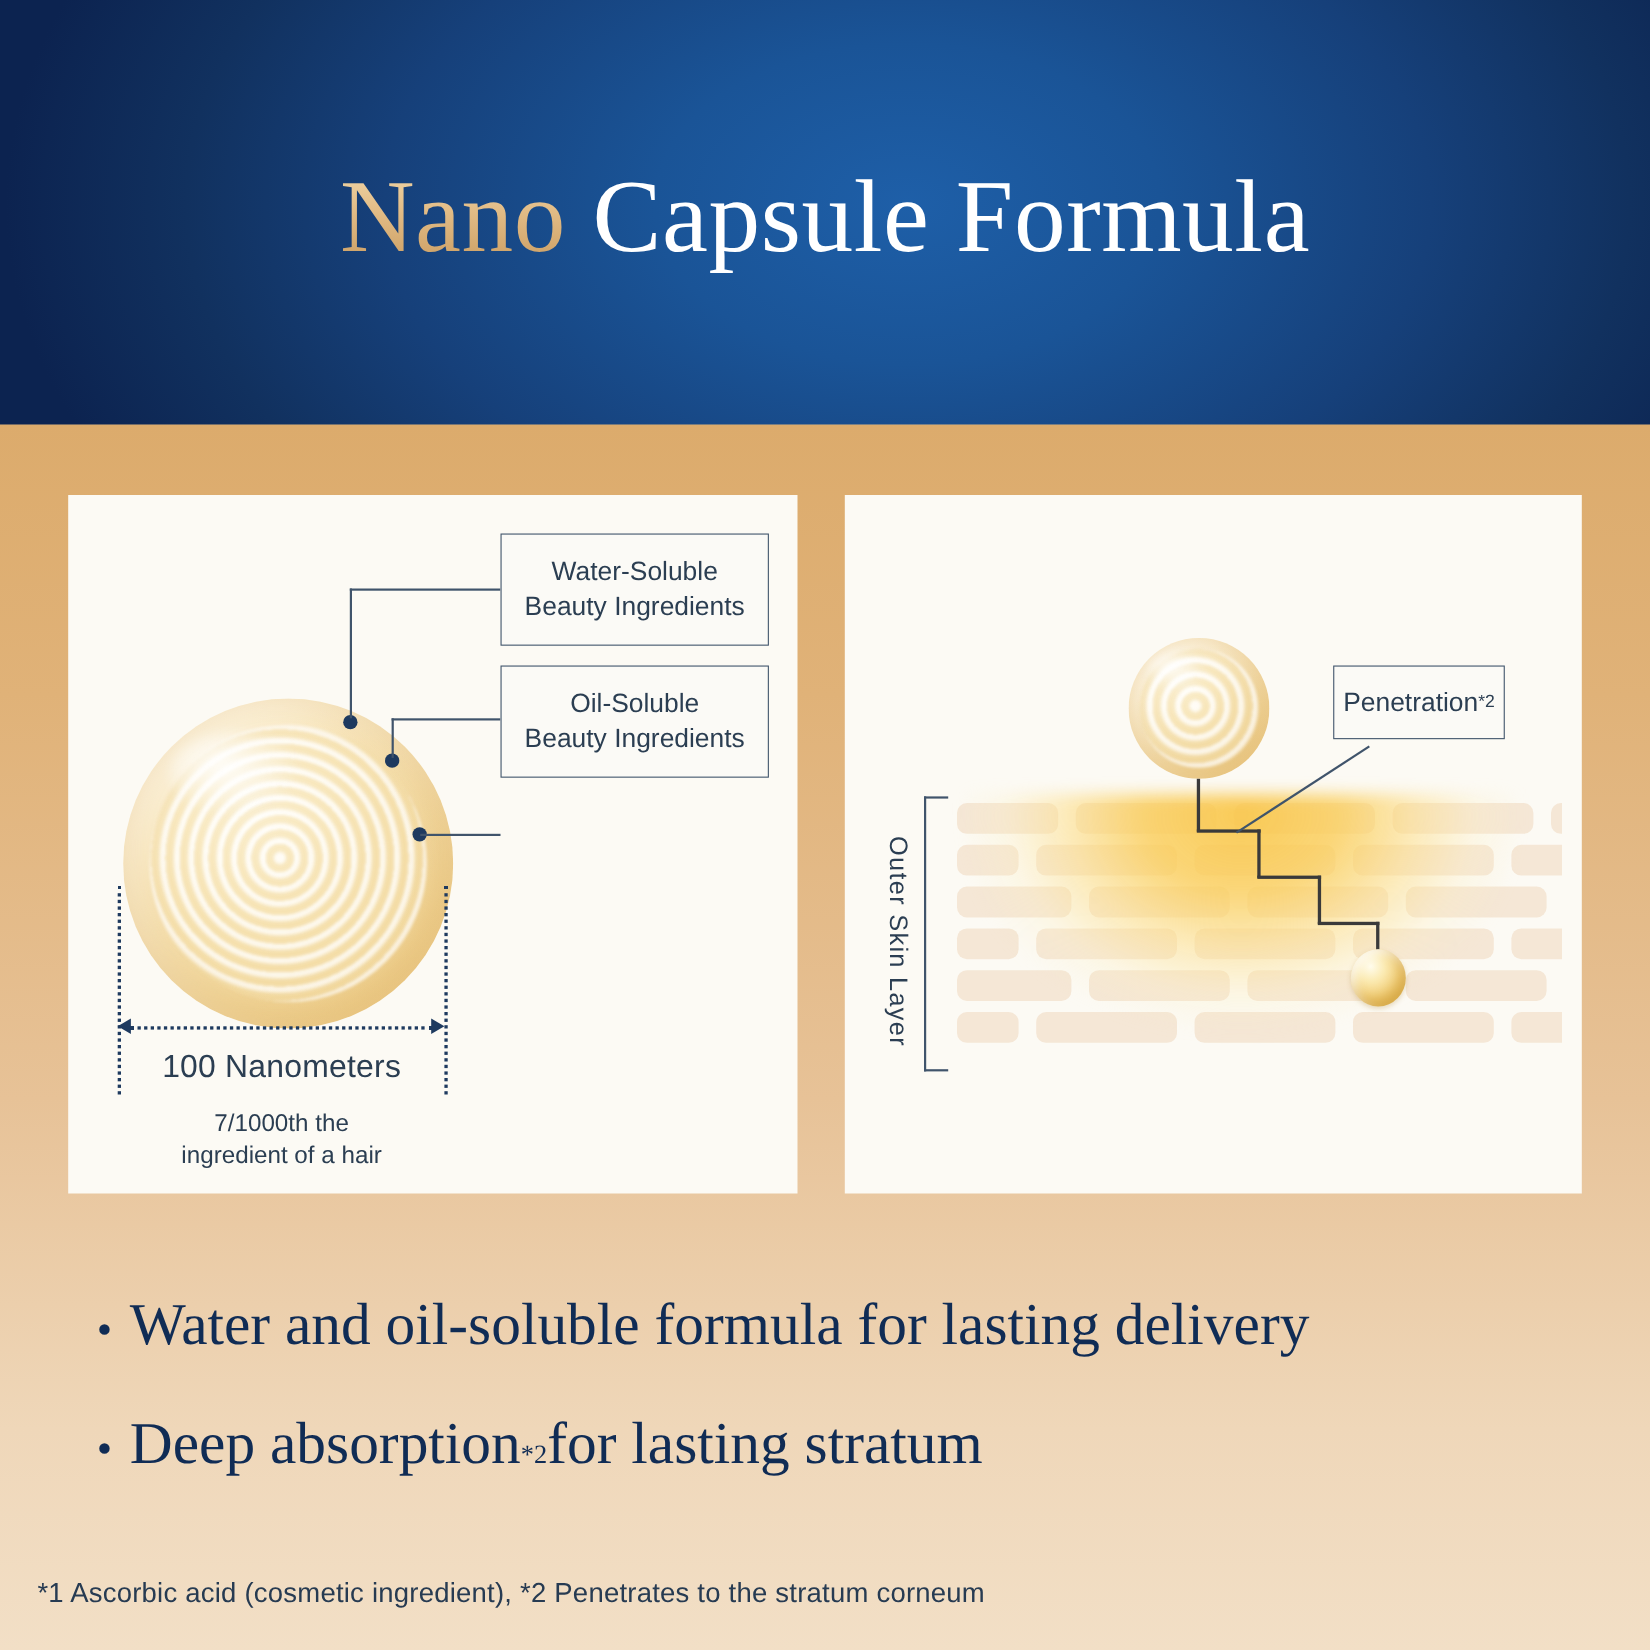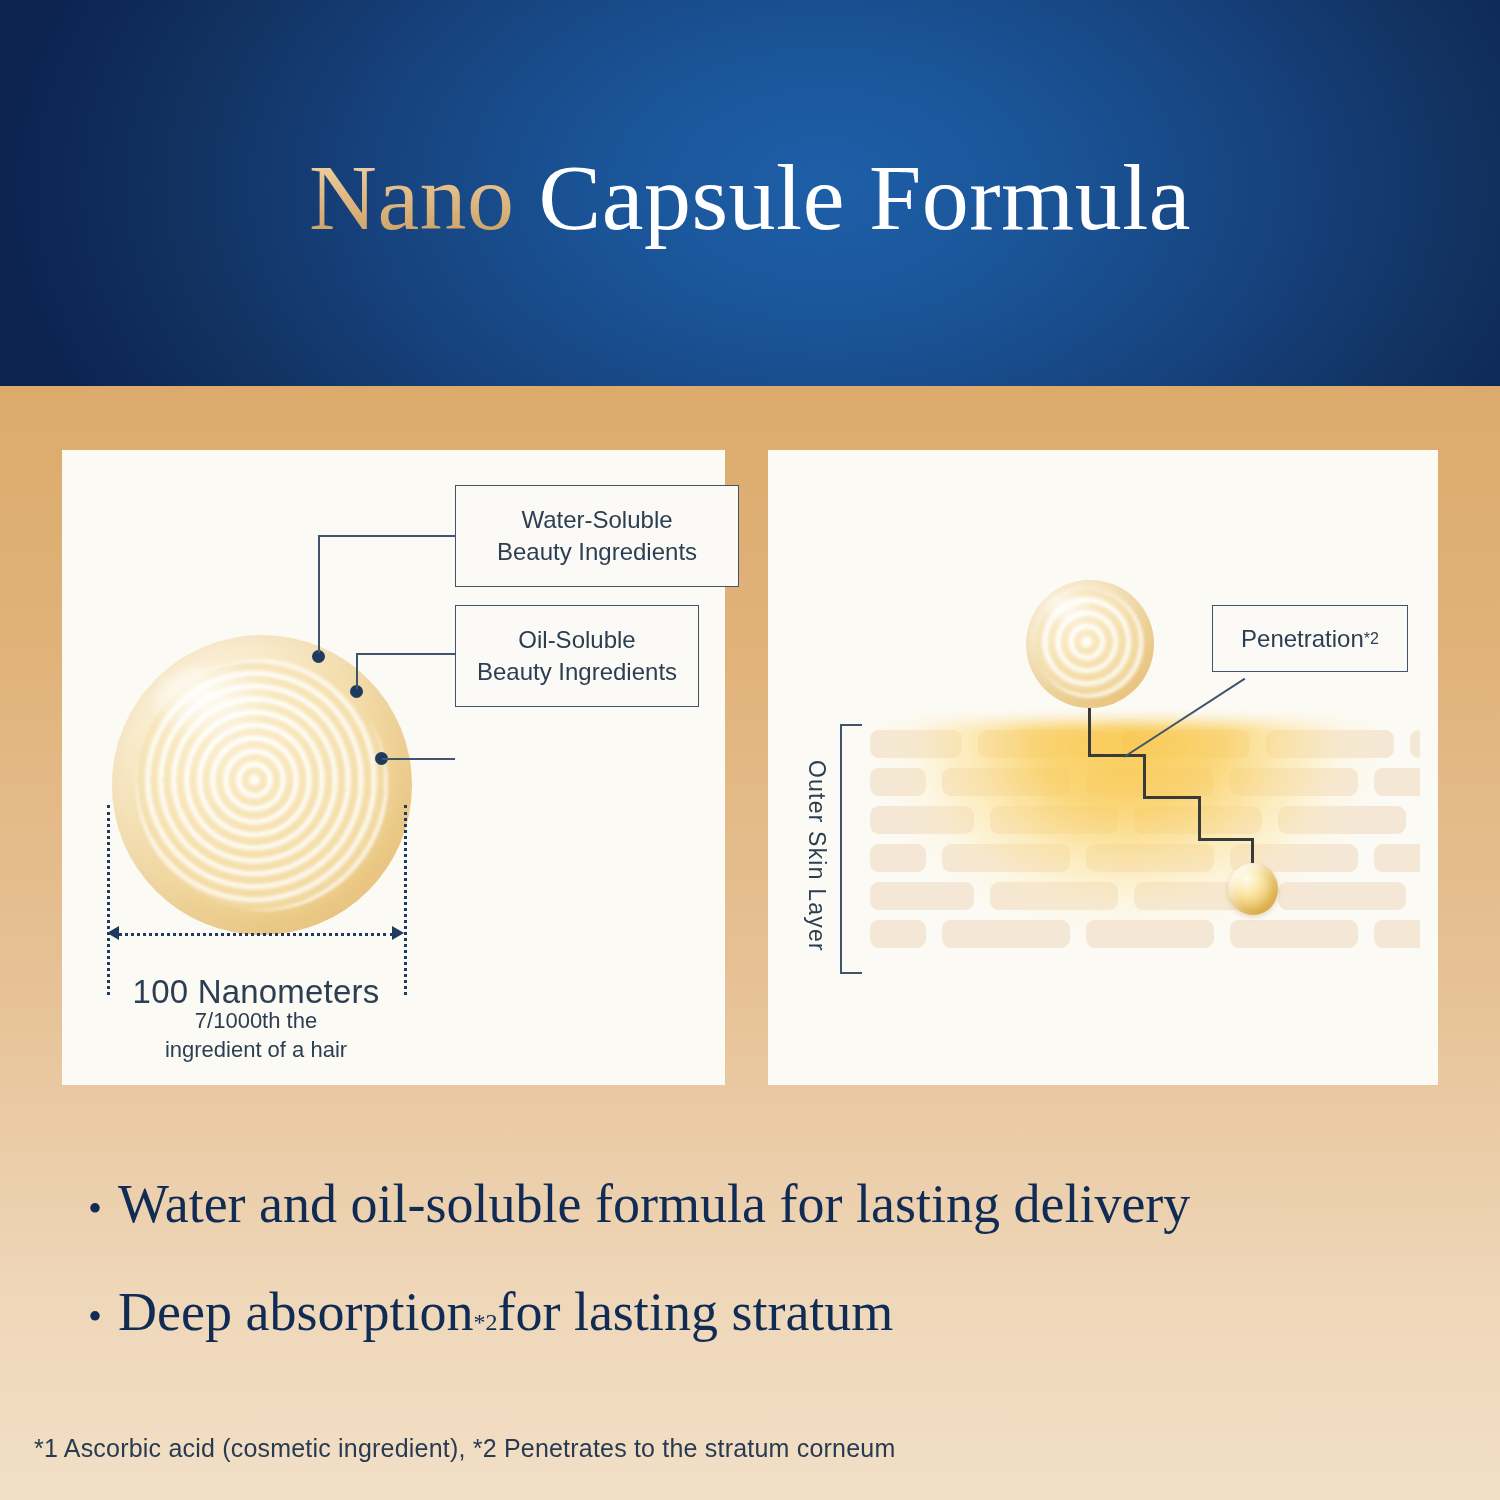--- a/index.html
+++ b/index.html
@@ -111,21 +111,21 @@
   }
   .arrow-l, .arrow-r {
     position:absolute; width:0;height:0;
     border-top:7px solid transparent; border-bottom:7px solid transparent;
   }
   .arrow-l { border-right:12px solid #1E3A5F; }
   .arrow-r { border-left:12px solid #1E3A5F; }
 
   .meas-title {
     position:absolute; text-align:center; color:#2B3E52;
-    font-size:33px; letter-spacing:0.2px;margin-top:19px;
+    font-size:29px; letter-spacing:0.2px;
   }
   .meas-sub {
     position:absolute; text-align:center; color:#2B3E52;
     font-size:22px; line-height:1.32;
   }
 
   
   .skin {
     position:absolute; left:100px; top:274px; width:552px; height:250px;
     overflow:hidden; background:#FCFAF4;
@@ -204,21 +204,21 @@
   <div class="ln-v" style="left:256px; top:85px; height:118px;"></div>
   <div class="ln-h" style="left:256px; top:85px; width:137px;"></div>
 
   <div class="dot" style="left:288px; top:235px;"></div>
   <div class="ln-v" style="left:294px; top:203px; height:36px;"></div>
   <div class="ln-h" style="left:294px; top:203px; width:99px;"></div>
 
   <div class="dot" style="left:313px; top:302px;"></div>
   <div class="ln-h" style="left:320px; top:308px; width:73px;"></div>
 
-  <div class="lbl-box" style="left:393px; top:35px; width:284px; height:102px; flex-direction:column;">
+  <div class="lbl-box" style="left:393px; top:35px; width:244px; height:102px; flex-direction:column;">
     <span>Water-Soluble</span>
     <span>Beauty Ingredients</span>
   </div>
 
   <div class="lbl-box" style="left:393px; top:155px; width:244px; height:102px; flex-direction:column;">
     <span>Oil-Soluble</span>
     <span>Beauty Ingredients</span>
   </div>
 
 
@@ -289,21 +289,21 @@
   <div class="step" style="left:375px; top:346px; width:58px; height:3px;"></div>
   <div class="step" style="left:430px; top:346px; width:3px; height:44px;"></div>
   <div class="step" style="left:430px; top:388px; width:56px; height:3px;"></div>
   <div class="step" style="left:483px; top:388px; width:3px; height:38px;"></div>
   <div class="drop-arrow" style="left:476px; top:420px;"></div>
 
   <div class="mini-drop" style="left:460px; top:413px; width:50px; height:52px;"></div>
 
   <div class="diag-line" style="left:356px; top:306px; width:144px; transform:rotate(-33deg);"></div>
 
-  <div class="lbl-box" style="left:444px; top:155px; width:196px; height:67px;">
+  <div class="lbl-box" style="left:444px; top:155px; width:156px; height:67px;">
     <span>Penetration</span>
       <span class="sup">*2</span>
   </div>
 </div>
 
 <div class="bullets">
   <div class="bullet">
     <span class="bdot">•</span>
     <span>Water and oil-soluble formula for lasting delivery</span>
   </div>

